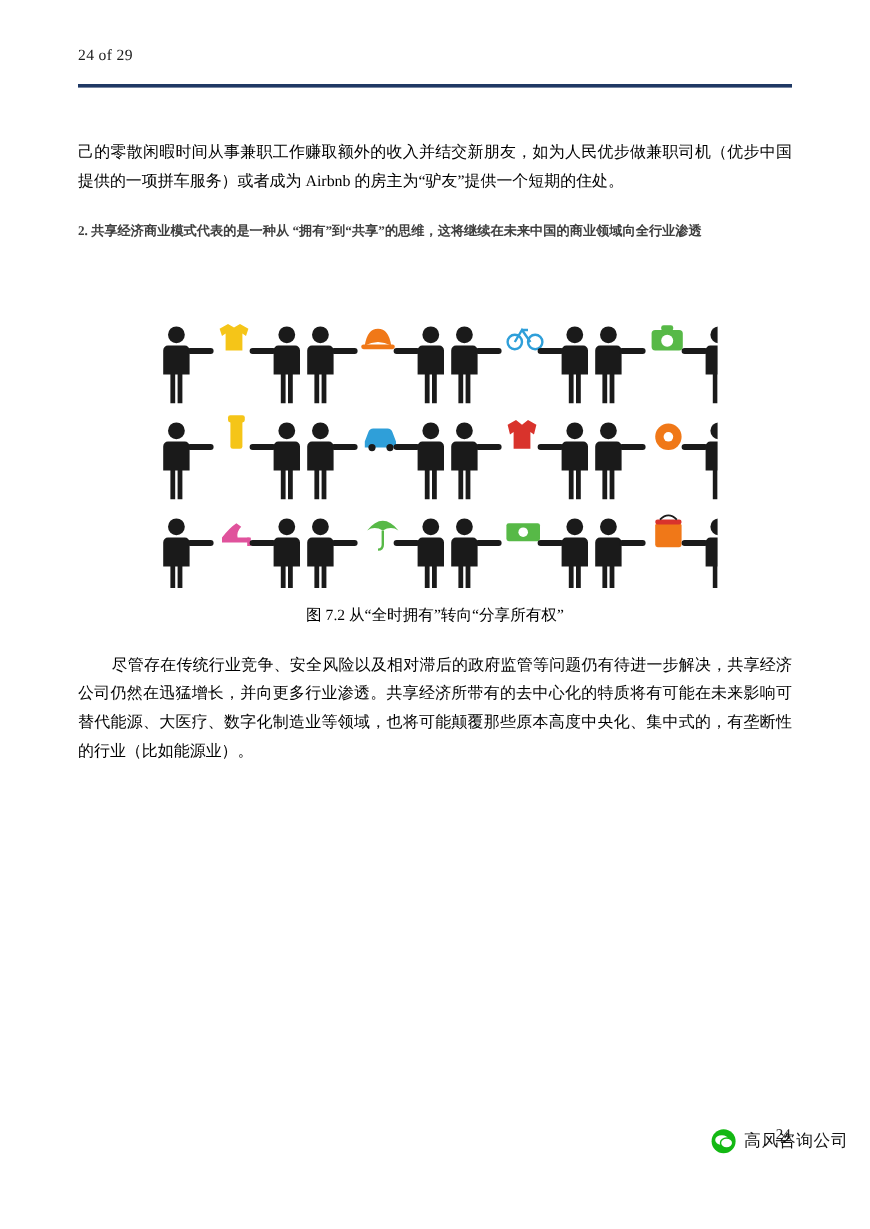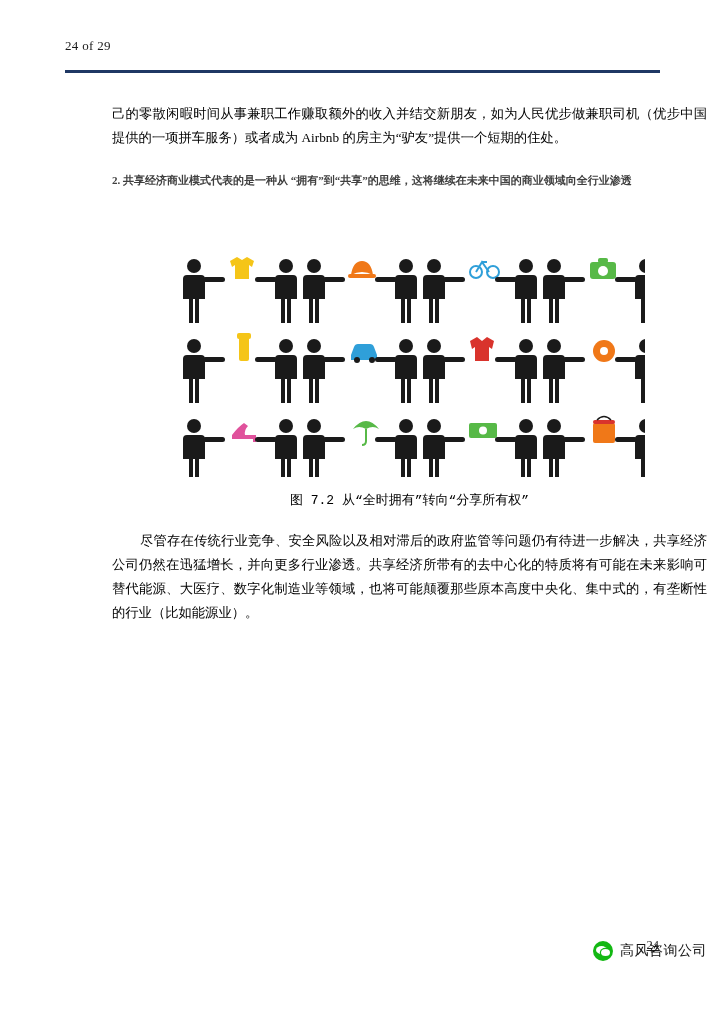--- a/index.html
+++ b/index.html
@@ -38,23 +38,22 @@
   }
   .page-header .hdr-rule {
     width: 100%;
     height: 3px;
     background: #1f3864;
   }
   
   .content {
     position: absolute;
     left: 65px;
-    top: 102px;
+    top: 115px;
     width: 595px;
-    margin-left: 47px;
   }
   p.body {
     margin: 0 0 0 0;
     font-family: "Liberation Serif", serif;
     font-size: 13.3px;
     line-height: 24px;
     text-align: justify;
     text-justify: inter-ideograph;
     color: #000000;
   }
@@ -78,21 +77,21 @@
     width: 100%;
   }
   .figure-art {
     width: 470px;
     margin: 0 auto;
     display: block;
   }
   .figure-caption {
     margin-top: 14px;
     text-align: center;
-    font-family: Liberation Mono, monospace;
+    font-family: Liberation Serif, serif;
     font-size: 13px;
     color: #000;
   }
   
   .page-number {
     position: absolute;
     right: 66px;
     top: 938px;
     font-family: "Liberation Serif", serif;
     font-size: 12.5px;

